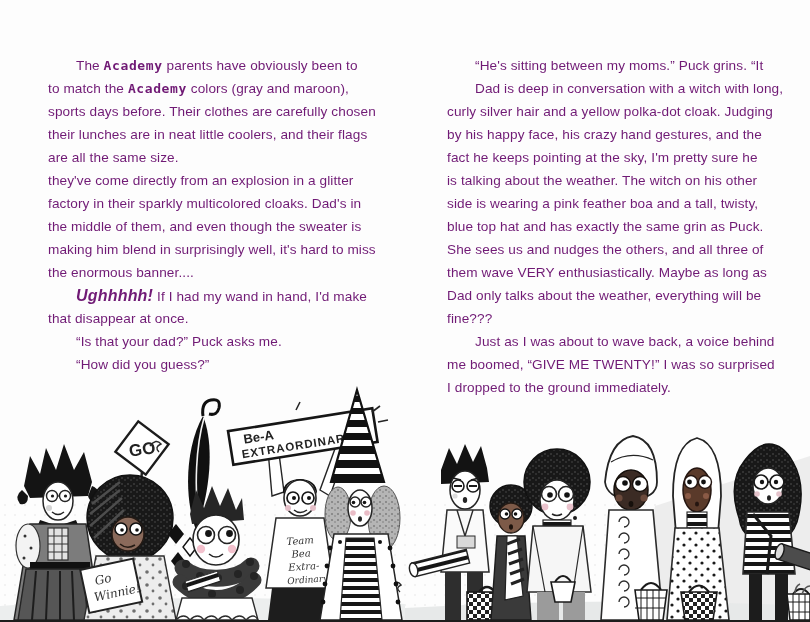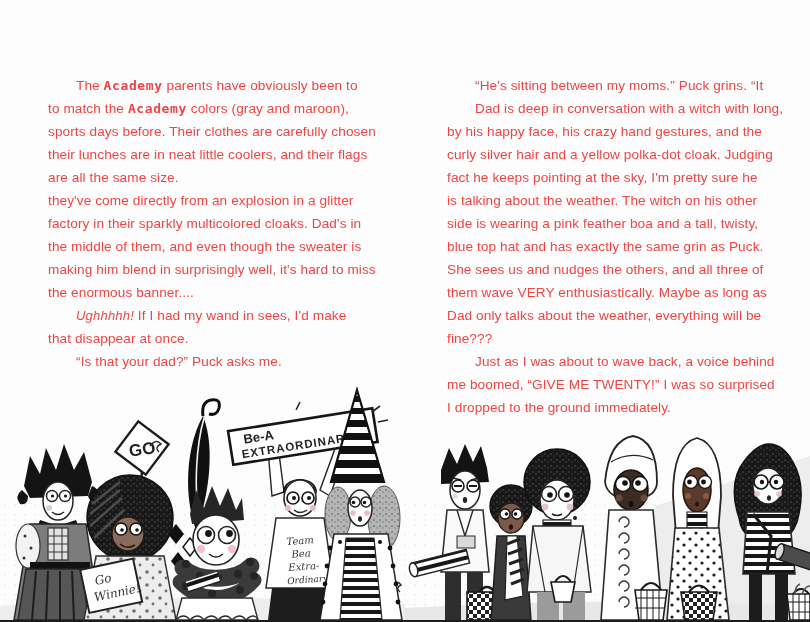--- a/index.html
+++ b/index.html
@@ -1,30 +1,30 @@
 <!DOCTYPE html>
 <html><head>
 <meta charset="utf-8">
 <style>
   html,body{margin:0;padding:0;}
   body{width:810px;height:622px;overflow:hidden;background:#fdfdfd;
        font-family:"Liberation Sans",sans-serif;}
   #spread{position:relative;width:810px;height:622px;background:#fdfdfd;}
 
   
-  .page-text{position:absolute;top:74px;width:346px;color:#ef4444;
+  .page-text{position:absolute;top:54px;width:346px;color:#701a75;
              font-size:13.6px;letter-spacing:.1px;}
   #left-text{left:48px;}
   #right-text{left:437px;margin-left:10px;}
   .line{height:23px;line-height:23px;white-space:nowrap;}
   .line.indent{padding-left:28px;}
   .st-academy{font-family:"DejaVu Sans Mono",monospace;font-weight:bold;
               letter-spacing:.6px;font-size:13px;}
   .st-extra{font-family:"DejaVu Serif",serif;font-size:14.5px;letter-spacing:.4px;}
-  .st-ugh{font-style:italic;font-size:13px;font-weight:400;letter-spacing:.2px;}
+  .st-ugh{font-style:italic;font-size:16px;font-weight:700;letter-spacing:.2px;}
 
   
   .illo{position:absolute;bottom:2px;width:405px;height:234px;}
   #illo-left{left:0;}
   #illo-right{left:405px;}
   .speckle{position:absolute;bottom:2px;left:0;width:810px;height:120px;
      background-image:radial-gradient(#e9e9e9 1px, transparent 1.4px);
      background-size:10px 10px;opacity:.55;pointer-events:none;}
   #bottom-edge{position:absolute;bottom:0;left:0;width:810px;height:2px;background:#1c1c1c;}
 
@@ -43,30 +43,31 @@
       <div class="line indent"><span>The </span><span class="st-academy">Academy</span><span> parents have obviously been to</span></div>
       <div class="line"><span>to match the </span><span class="st-academy">Academy</span><span> colors (gray and maroon),</span></div>
       <div class="line"><span>sports days before. Their clothes are carefully chosen</span></div>
       <div class="line"><span>their lunches are in neat little coolers, and their flags</span></div>
       <div class="line"><span>are all the same size.</span></div>
       <div class="line"><span>they've come directly from an explosion in a glitter</span></div>
       <div class="line"><span>factory in their sparkly multicolored cloaks. Dad's in</span></div>
       <div class="line"><span>the middle of them, and even though the sweater is</span></div>
       <div class="line"><span>making him blend in surprisingly well, it's hard to miss</span></div>
       <div class="line"><span>the enormous banner....</span></div>
-      <div class="line indent"><span class="st-ugh">Ughhhhh!</span><span> If I had my wand in sees, I'd make</span></div>
+      <div class="line indent"><span class="st-ugh">Ughhhhh!</span><span> If I had my wand in hand, I'd make</span></div>
       <div class="line"><span>that disappear at once.</span></div>
       <div class="line indent"><span>“Is that your dad?” Puck asks me.</span></div>
+      <div class="line indent"><span>“How did you guess?”</span></div>
     </div>
 
   <div id="right-text" class="page-text">
       <div class="line indent"><span>“He's sitting between my moms.” Puck grins. “It</span></div>
       <div class="line indent"><span>Dad is deep in conversation with a witch with long,</span></div>
+      <div class="line"><span>curly silver hair and a yellow polka-dot cloak. Judging</span></div>
       <div class="line"><span>by his happy face, his crazy hand gestures, and the</span></div>
-      <div class="line"><span>curly silver hair and a yellow polka-dot cloak. Judging</span></div>
       <div class="line"><span>fact he keeps pointing at the sky, I'm pretty sure he</span></div>
       <div class="line"><span>is talking about the weather. The witch on his other</span></div>
       <div class="line"><span>side is wearing a pink feather boa and a tall, twisty,</span></div>
       <div class="line"><span>blue top hat and has exactly the same grin as Puck.</span></div>
       <div class="line"><span>She sees us and nudges the others, and all three of</span></div>
       <div class="line"><span>them wave VERY enthusiastically. Maybe as long as</span></div>
       <div class="line"><span>Dad only talks about the weather, everything will be</span></div>
       <div class="line"><span>fine???</span></div>
       <div class="line indent"><span>Just as I was about to wave back, a voice behind</span></div>
       <div class="line"><span>me boomed, “GIVE ME TWENTY!” I was so surprised</span></div>

